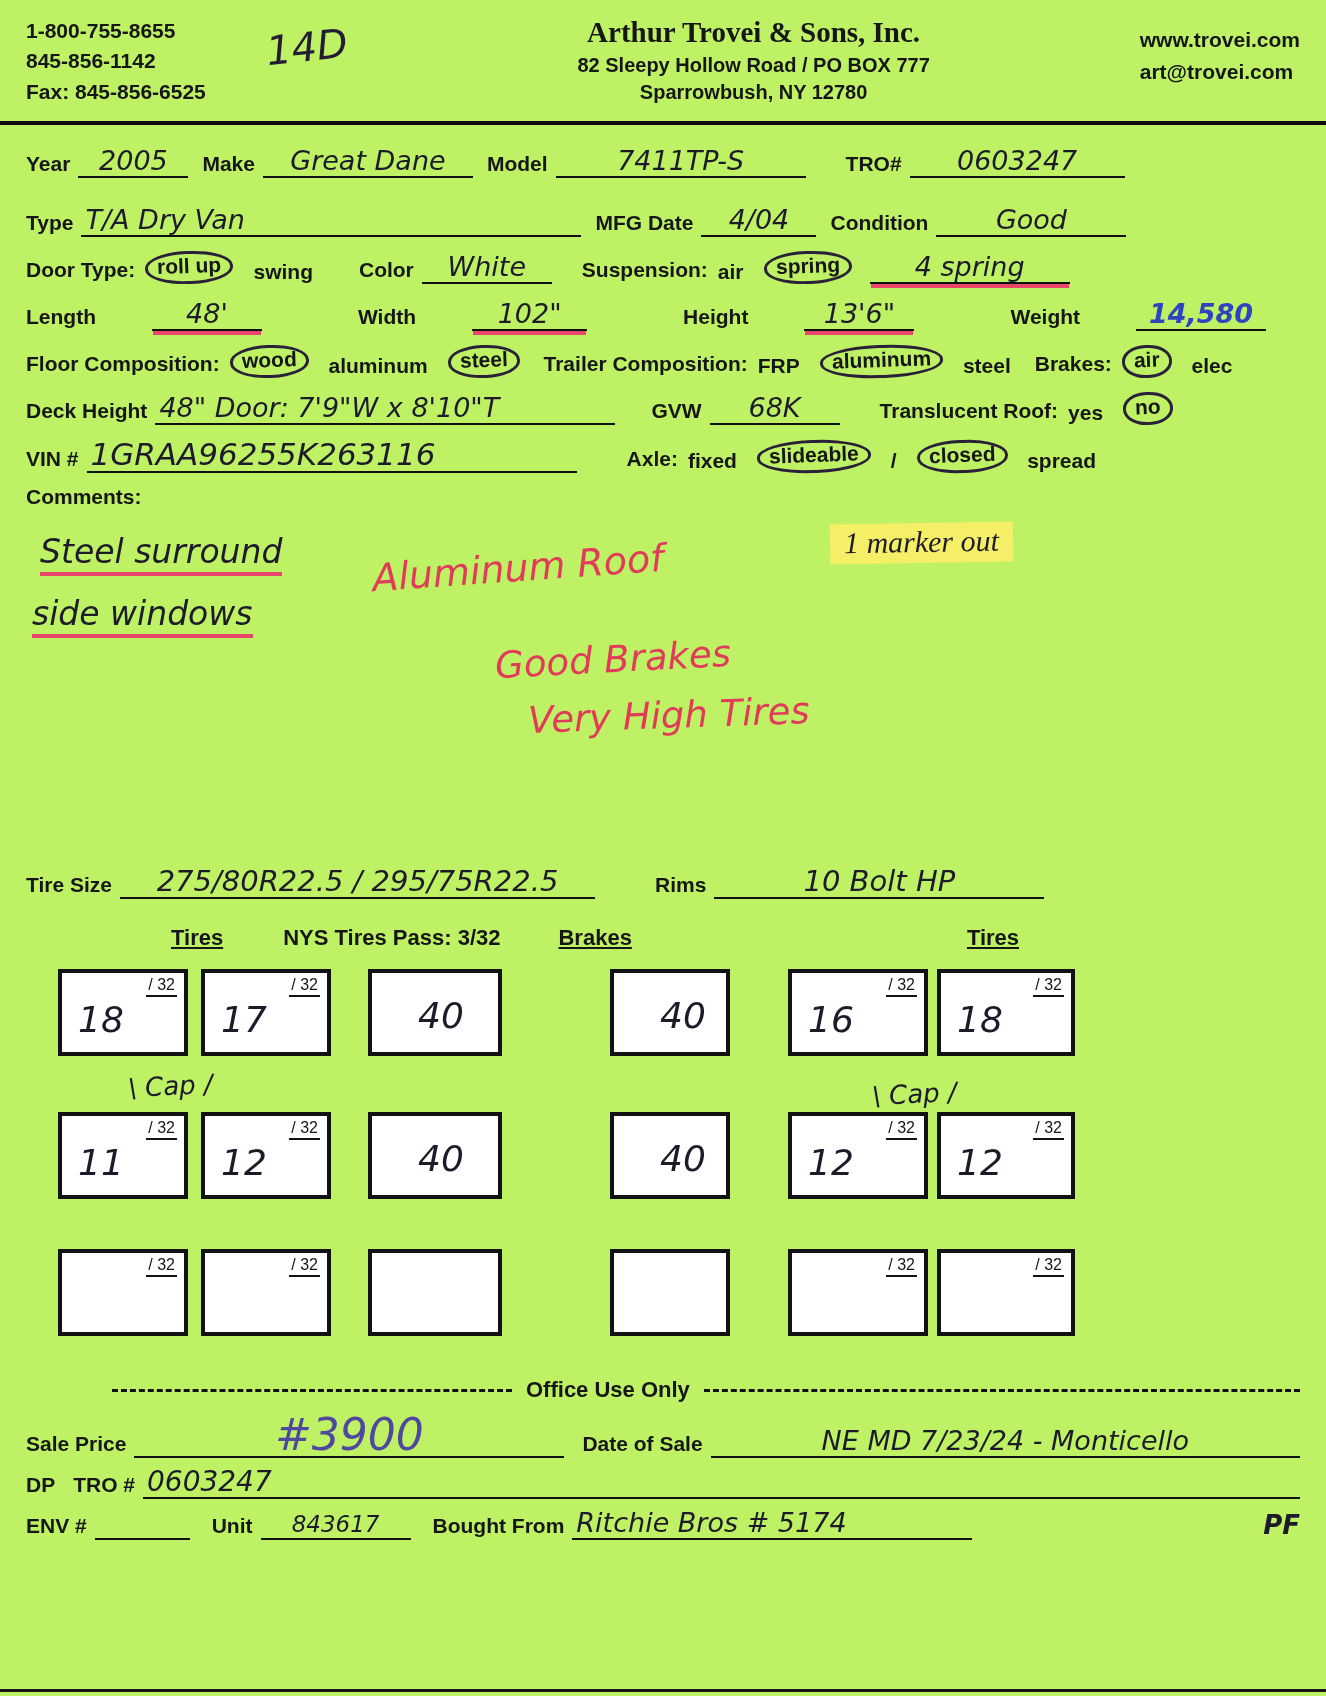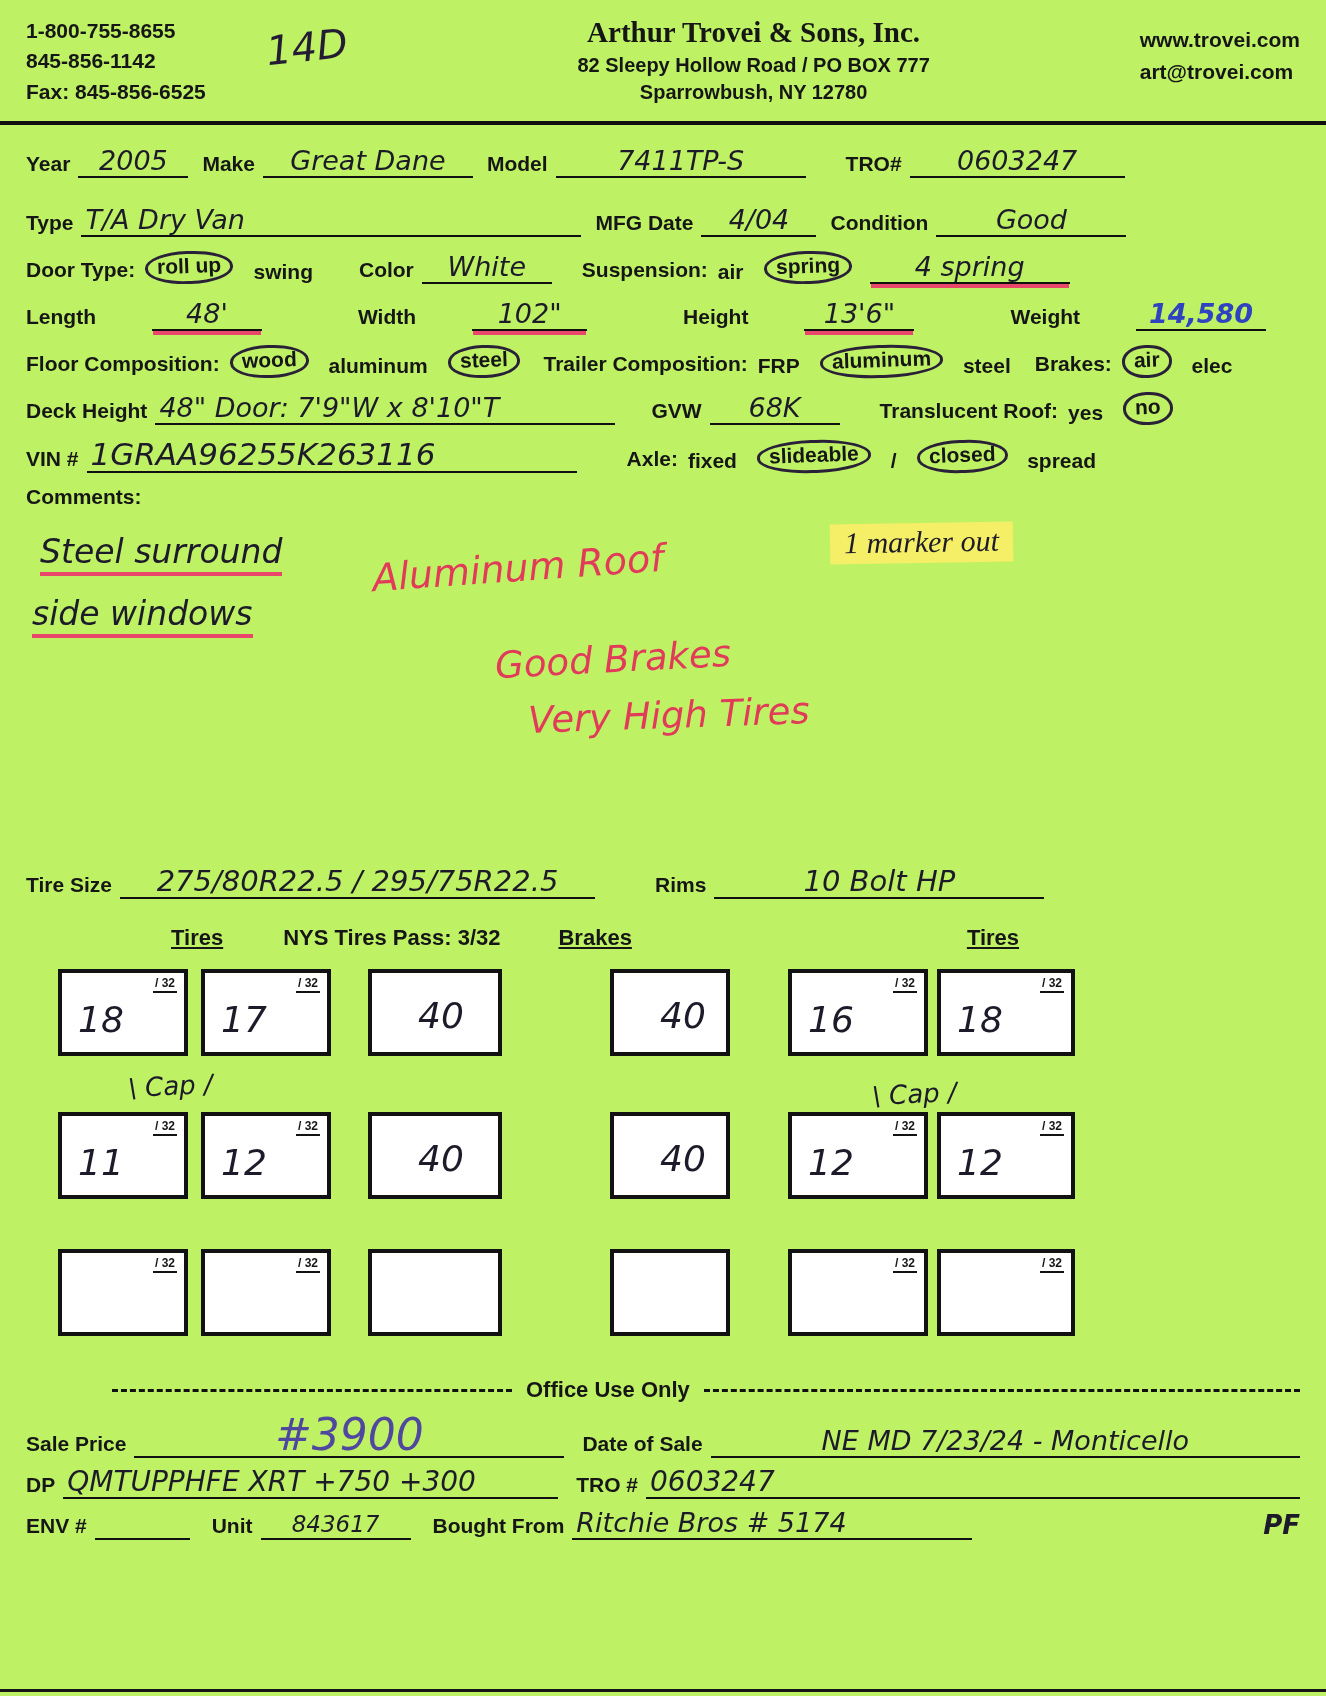--- a/index.html
+++ b/index.html
@@ -44,21 +44,21 @@
   .red-ul { border-bottom:4px solid #e8476b; padding-bottom:4px; }
   .hl { background:#f5ee67; padding:4px 14px 6px 14px; transform:rotate(-1deg); display:inline-block; }
 
   
   .tire-size-row { margin-top:4px; }
   .tire-headers { display:flex; align-items:flex-end; padding:0 26px; margin-top:26px;
                   font-size:22px; font-weight:700; }
   .underlined { text-decoration:underline; }
   .grid { position:relative; height:400px; margin-top:8px; }
   .tbox { position:absolute; width:130px; height:87px; border:4px solid #121212; background:#fff; }
-  .tbox .unit { position:absolute; top:3px; right:7px; font-size:12px; font-weight:700;
+  .tbox .unit { position:absolute; top:3px; right:7px; font-size:16px; font-weight:400;
                 border-bottom:2px solid #121212; padding:0 2px 1px 2px; }
   .tbox .val { position:absolute; left:16px; top:26px; font-family:"DejaVu Sans",sans-serif;
                font-style:italic; font-size:36px; color:#1d1b29; }
   .bbox .val { left:46px; top:22px; }
   .cap { position:absolute; font-family:"DejaVu Sans",sans-serif; font-style:italic;
          font-size:26px; color:#1d1b29; transform:rotate(-3deg); }
 
   
   .office { padding:0 26px; }
   .divider { display:flex; align-items:center; font-size:22px; font-weight:700; margin-top:18px; }
@@ -307,21 +307,20 @@
       <span class="lbl">Sale Price</span>
       <span class="u" style="min-width:430px;"><span class="hw ink-violet sale-price-val">#3900</span></span>
       <span class="gap" style="width:18px;"></span>
       <span class="lbl">Date of Sale</span>
       <span class="u" style="flex:1;"><span class="hw" style="font-size:27px;">NE MD 7/23/24 - Monticello</span></span>
     </div>
 
 
     <div class="orow">
       <span class="lbl">DP</span>
-      <span class="u" style="min-width:495px; text-align:left;"><span class="hw" style="font-size:28px;">QMTUPPHFE XRT +750 +300</span></span>
       <span class="gap" style="width:18px;"></span>
       <span class="lbl">TRO #</span>
       <span class="u" style="flex:1; text-align:left;"><span class="hw" style="font-size:28px;">0603247</span></span>
     </div>
 
     <div class="orow">
       <span class="lbl">ENV #</span>
       <span class="u" style="min-width:95px;"><span class="hw" style="font-size:26px;"></span></span>
       <span class="gap" style="width:22px;"></span>
       <span class="lbl">Unit</span>

